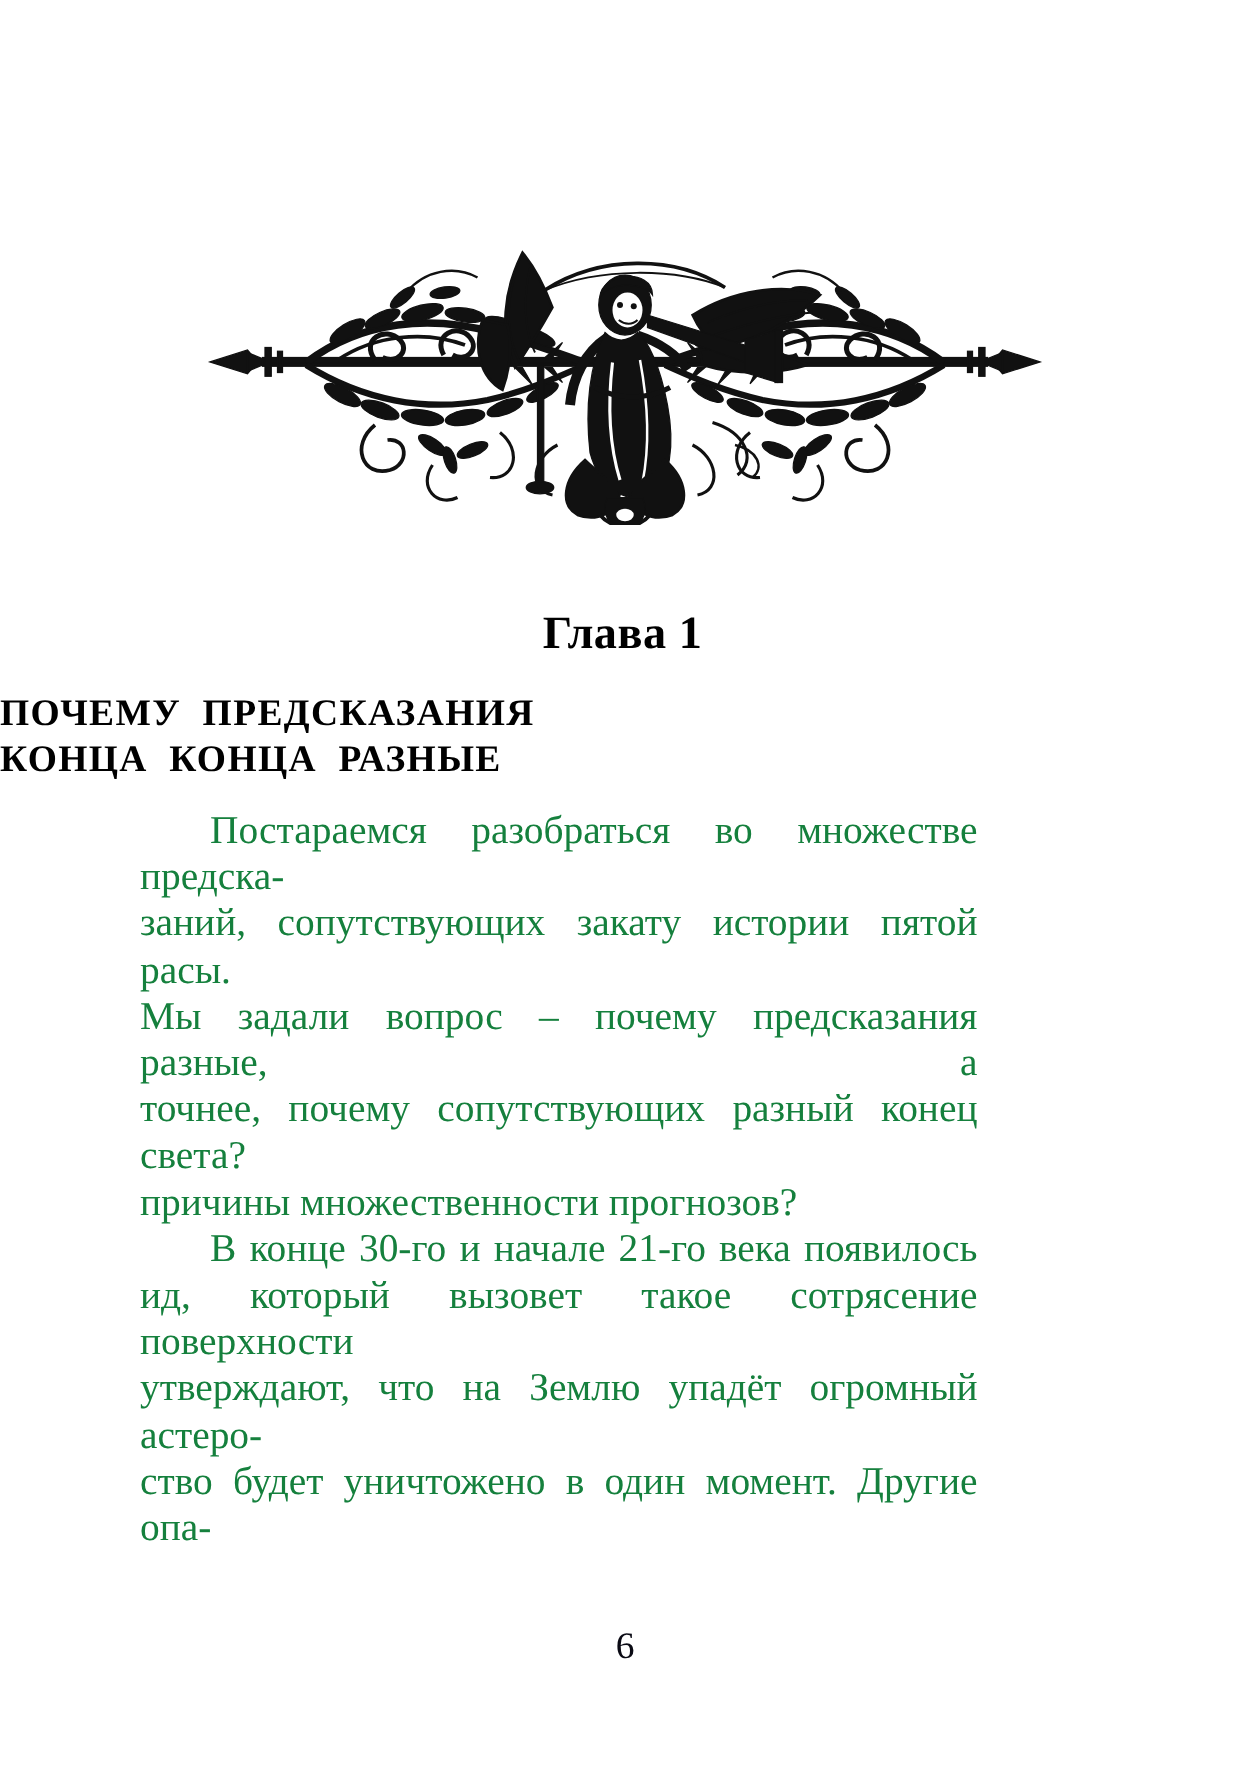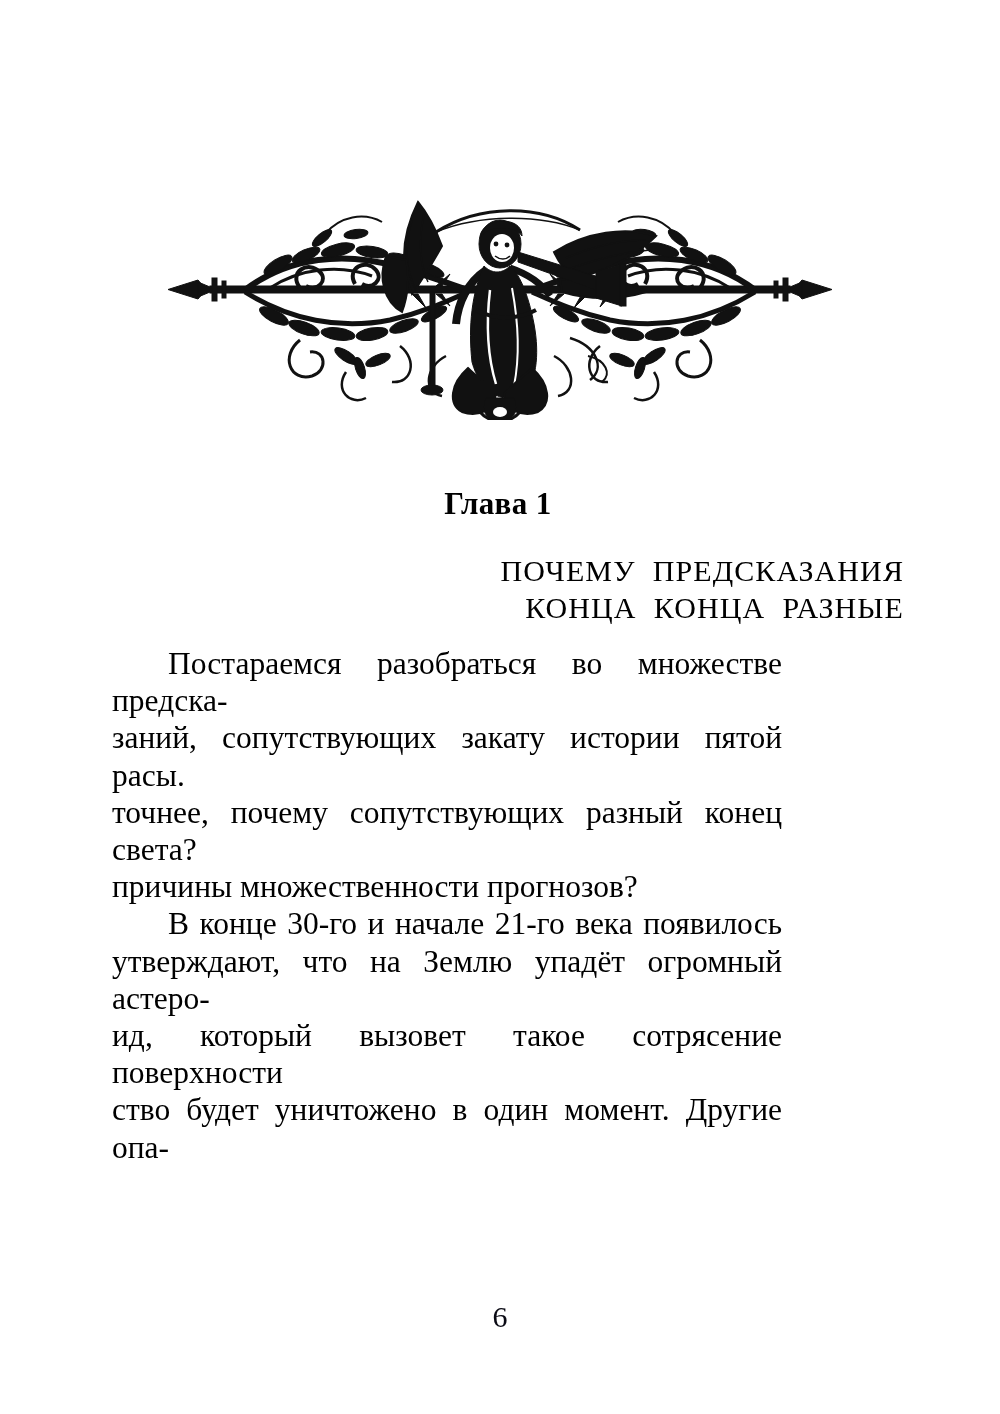--- a/index.html
+++ b/index.html
@@ -39,54 +39,54 @@
     height: 260px;
   }
 
   
   .chapter-label {
     position: absolute;
     left: 0;
     top: 487px;
     width: 996px;
     text-align: center;
-    font-size: 31px;
+    font-size: 37px;
     font-weight: bold;
     letter-spacing: 0.4px;
     line-height: 1.1;
   }
   .chapter-title {
     position: absolute;
     left: 0;
     top: 552px;
     width: 904px;
-    text-align: right;
+    text-align: left;
     font-size: 30px;
-    font-weight: normal;
+    font-weight: bold;
     letter-spacing: 1.1px;
     line-height: 37px;
   }
   .chapter-title .tline {
     display: block;
     white-space: pre;
   }
 
   
   .body-block {
     position: absolute;
     left: 112px;
     top: 645px;
     width: 670px;
   }
   .para {
     margin: 0;
     font-size: 31.5px;
     line-height: 37.2px;
     text-align: justify;
-    color: #000000;
+    color: #15803d;
   }
   .para .line {
     display: block;
     white-space: pre;
   }
   
   .para .line.j {
     text-align: justify;
     text-align-last: justify;
     white-space: normal;
@@ -293,28 +293,29 @@
   <div class="chapter-title">
     <span class="tline">ПОЧЕМУ  ПРЕДСКАЗАНИЯ</span>
     <span class="tline">КОНЦА  КОНЦА  РАЗНЫЕ</span>
   </div>
 
   <div class="body-block">
 
     <p class="para">
       <span class="line j"><span class="indent"></span><span>Постараемся разобраться во множестве предска-</span></span>
       <span class="line j">заний, сопутствующих закату истории пятой расы.</span>
+      <span class="line j">Мы задали вопрос – почему предсказания разные, а</span>
       <span class="line j">точнее, почему сопутствующих разный конец света?</span>
       <span class="line last">причины множественности прогнозов?</span>
     </p>
 
     <p class="para">
       <span class="line j"><span class="indent"></span><span>В конце 30-го и начале 21-го века появилось</span></span>
+      <span class="line j">ид, который вызовет такое сотрясение поверхности</span>
       <span class="line j">утверждают, что на Землю упадёт огромный астеро-</span>
-      <span class="line j">ид, который вызовет такое сотрясение поверхности</span>
       <span class="line j">ство будет уничтожено в один момент. Другие опа-</span>
 
     </p>
 
   </div>
 
   <div class="folio">6</div>
 
 </div>
 

